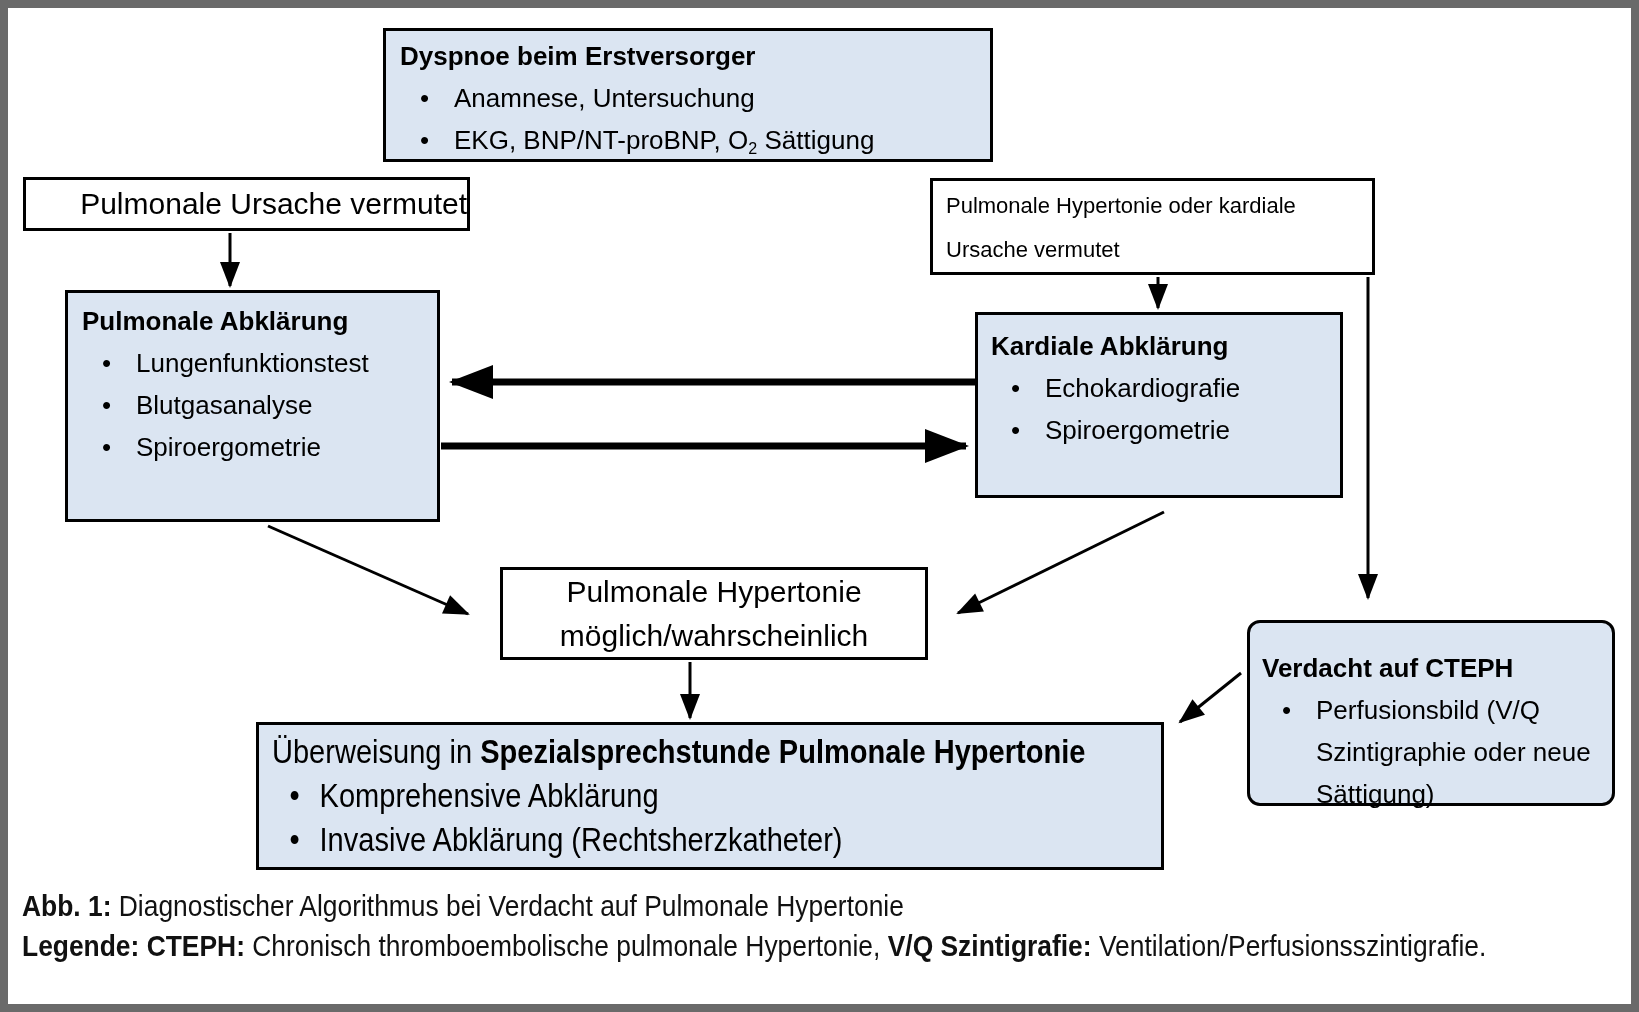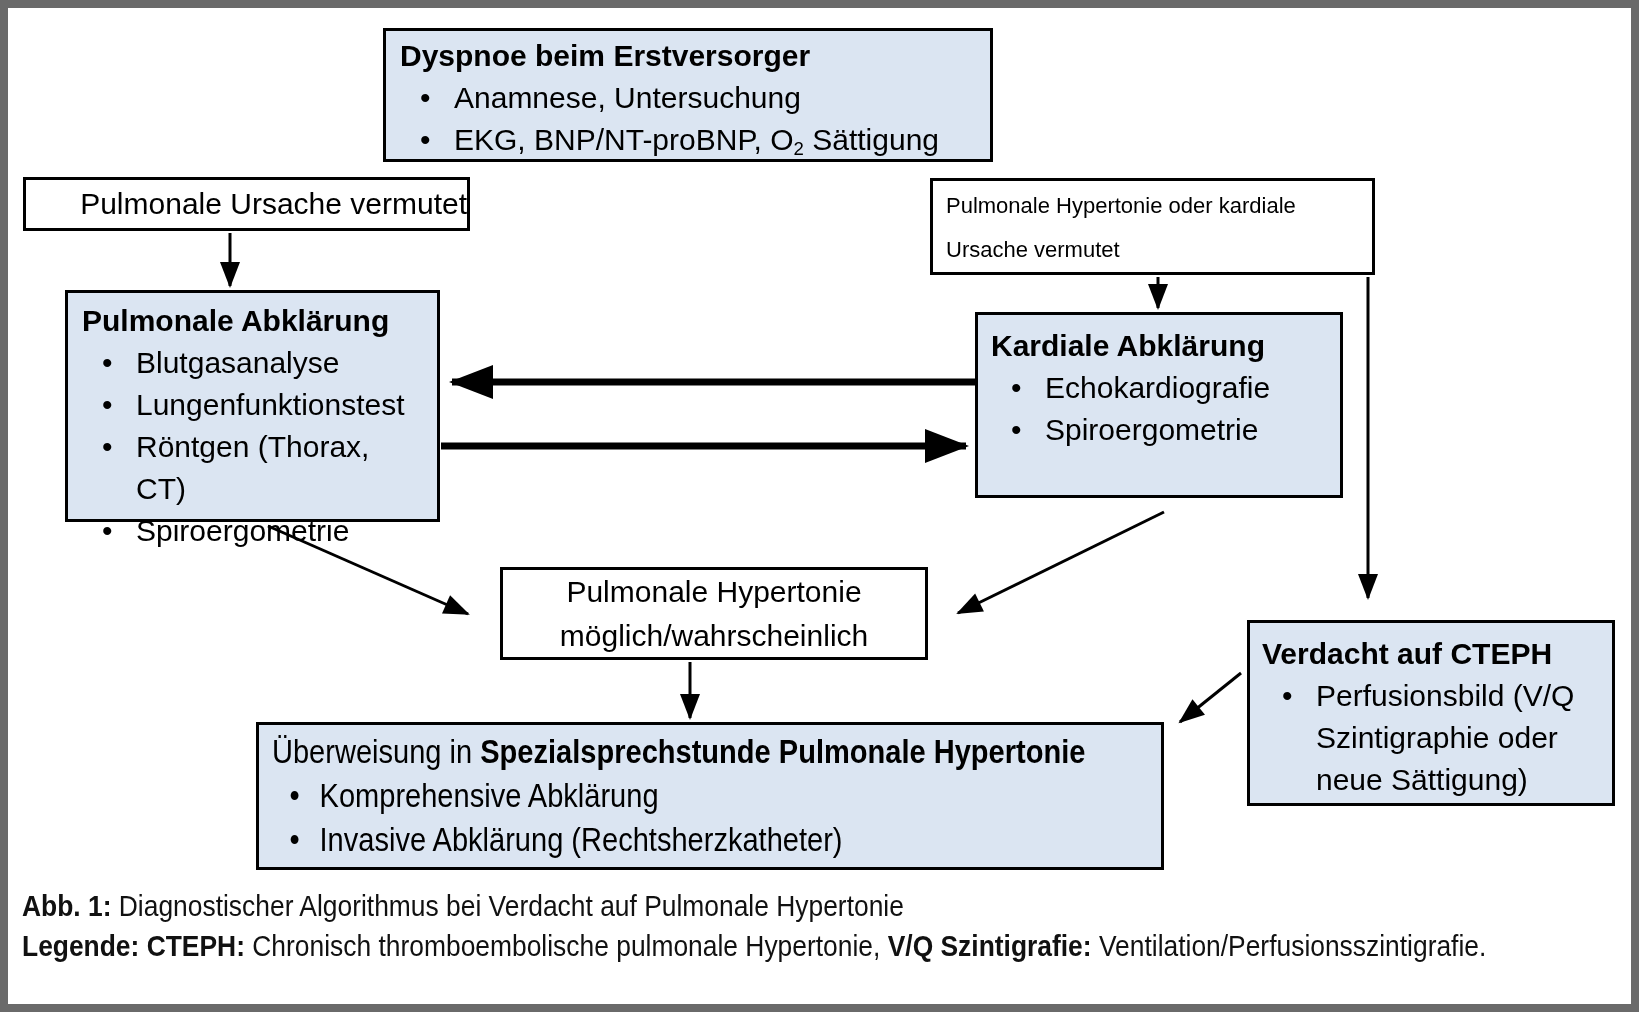--- a/index.html
+++ b/index.html
@@ -4,39 +4,39 @@
 <style>
   html,body { margin:0; padding:0; background:#fff; }
   .stage {
     position:relative; width:1639px; height:1012px; background:#ffffff;
     font-family:"Liberation Sans", sans-serif; color:#000; overflow:hidden;
   }
   .frame { position:absolute; inset:0; border:8px solid var(--frame-gray,#6a6a6a); pointer-events:none; z-index:50; }
   .arrows { position:absolute; left:0; top:0; width:1639px; height:1012px; z-index:1; pointer-events:none; }
 
   .bx { position:absolute; box-sizing:border-box; border:3px solid var(--box-border,#000);
-        background:#fff; z-index:2; font-size:30px; line-height:42px; }
+        background:#fff; z-index:2; font-size:26px; line-height:42px; }
   .bx.blue { background:var(--box-fill,#dbe5f2); }
   .bx .ttl { font-weight:bold; }
 
   .bullets { margin:0; padding:0; list-style:none; }
   .bullets li { position:relative; padding-left:54px; }
   .bullets li.bullet::before { content:"\2022"; position:absolute; left:20px; top:0; }
   .red { color:var(--accent-red,#e8352b); }
   sub.subscript { font-size:0.62em; line-height:0; vertical-align:-0.28em; }
 
   
   .dyspnoe   { left:383px; top:28px;  width:610px; height:134px; padding:4px 14px; }
   .pulm-urs  { left:23px;  top:177px; width:447px; height:54px;  display:flex; align-items:center; justify-content:flex-end; font-size:30px; }
   .kard-urs  { left:930px; top:178px; width:445px; height:97px;  padding:3px 13px; line-height:44px; font-size:22px; }
   .pulm-abk  { left:65px;  top:290px; width:375px; height:232px; padding:7px 14px; }
   .kard-abk  { left:975px; top:312px; width:368px; height:186px; padding:10px 13px; }
   .ph-box    { left:500px; top:567px; width:428px; height:93px;  display:flex; align-items:center; text-align:center; line-height:44px; font-size:30px; }
   .ueberw    { left:256px; top:722px; width:908px; height:148px; padding:5px 0 0 13px; font-size:33px; line-height:44px; }
-  .cteph     { left:1247px; top:620px; width:368px; height:186px; padding:10px 12px; }
+  .cteph     { left:1247px; top:620px; width:368px; height:186px; padding:24px 12px;border-radius:13px; }
 
   .condensed { transform:scaleX(0.88); transform-origin:0 0; width:113.5%; }
   .b { font-weight:bold; }
 
   .caption { position:absolute; left:22px; top:886px; z-index:2; font-size:30px; line-height:40px; color:#111; }
   .cap-line { white-space:nowrap; }
 </style>
 </head>
 <body>
 
@@ -74,23 +74,22 @@
     <span>Pulmonale Ursache vermutet</span>
   </div>
 
   <div class="bx kard-urs">
     <span>Pulmonale Hypertonie oder kardiale Ursache vermutet</span>
   </div>
 
   <div class="bx blue pulm-abk">
     <div class="ttl">Pulmonale Abklärung</div>
     <ul class="bullets">
+      <li class="bullet">Lungenfunktionstest</li>
       <li class="bullet">Blutgasanalyse</li>
-      <li class="bullet">Lungenfunktionstest</li>
-      <li class="bullet">Röntgen (Thorax, CT)</li>
       <li class="bullet">Spiroergometrie</li>
     </ul>
   </div>
 
   <div class="bx blue kard-abk">
     <div class="ttl">Kardiale Abklärung</div>
     <ul class="bullets">
       <li class="bullet">Echokardiografie</li>
       <li class="bullet">Spiroergometrie</li>
     </ul>

